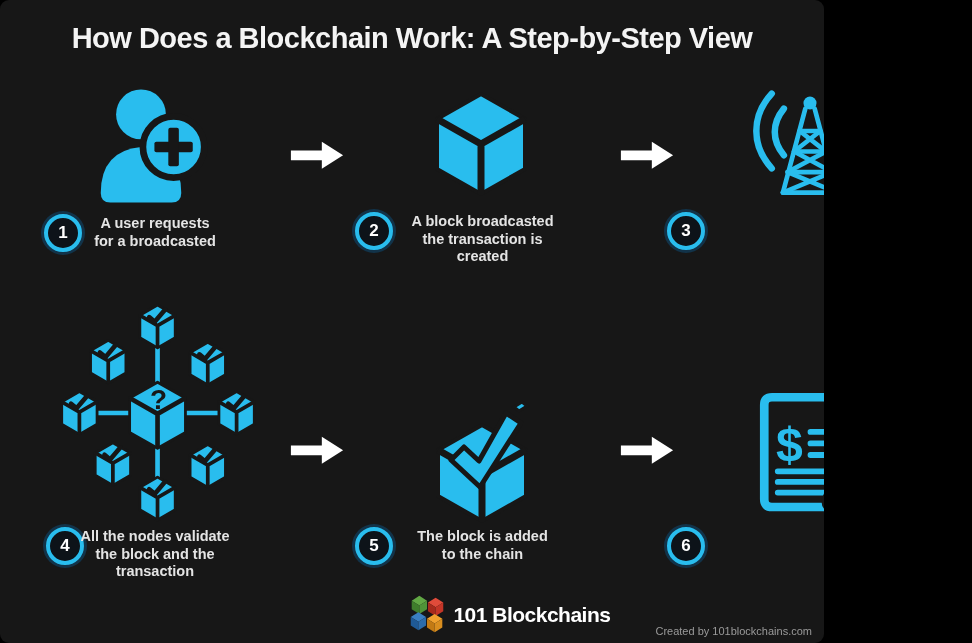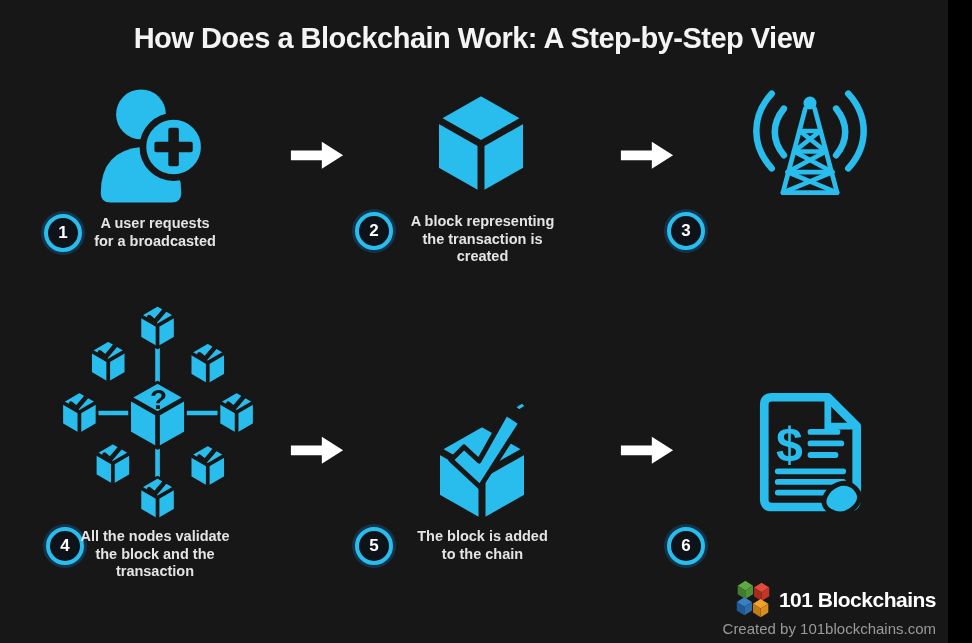--- a/index.html
+++ b/index.html
@@ -1,19 +1,20 @@
 <!DOCTYPE html>
 <html><head>
 <meta charset="utf-8">
 <style>
   html,body{margin:0;padding:0;background:#000;}
   #stage{
-    position:relative;width:948px;height:643px;overflow:hidden;
+    position:relative;width:824px;height:643px;overflow:hidden;
     background:#171717;
     font-family:"Liberation Sans",sans-serif;
+    border-radius:9px;
   }
   .title{
     position:absolute;left:0;top:22px;width:100%;
     text-align:center;color:#f4f4f4;font-size:29px;font-weight:bold;
     letter-spacing:-0.5px;
   }
   .icon-box{position:absolute;}
   .icon-box svg{display:block;width:100%;height:100%;}
   .arrow{position:absolute;width:58px;height:38px;}
   .badge{
@@ -21,25 +22,25 @@
     border:4px solid #29bdee;background:#0d1319;
     box-shadow:0 0 0 3px #123349;
     color:#ffffff;font-size:17px;font-weight:bold;line-height:30px;text-align:center;
   }
   .caption{
     position:absolute;color:#e4e4e4;font-size:14.5px;font-weight:bold;
     line-height:1.22;text-align:center;white-space:pre-line;
   }
   .footer{
     position:absolute;right:12px;bottom:6px;
-    display:flex;flex-direction:column;align-items:flex-end;
+    display:flex;flex-direction:row;align-items:flex-end;
   }
   .footer-row{display:flex;align-items:center;gap:4px;}
   .brand{color:#ffffff;font-size:21px;font-weight:bold;letter-spacing:-0.5px;}
-  .credit{color:#9a9a9a;font-size:15px;margin-top:-2px;}
+  .credit{color:#9a9a9a;font-size:11px;margin-top:-2px;margin-left:45px;}
 </style>
 </head>
 <body>
 
 <div id="stage">
 
   <div class="title">How Does a Blockchain Work: A Step-by-Step View</div>
 
   <div class="icon-box" style="left:95px;top:86px;width:115px;height:120px;">
     <svg viewBox="0 0 120 122">
@@ -85,21 +86,21 @@
         <path d="M103,22 C116,38 116,56 103,72"></path>
       </g>
     </svg>
   </div>
 
   <div class="badge" style="left:44px;top:214px;">1</div>
   <div class="caption" style="left:85px;top:215px;width:140px;">A user requests
 for a broadcasted</div>
 
   <div class="badge" style="left:355px;top:212px;">2</div>
-  <div class="caption" style="left:395px;top:213px;width:175px;">A block representing
+  <div class="caption" style="left:395px;top:213px;width:175px;">A block broadcasted
 the transaction is
 created</div>
 
   <div class="badge" style="left:667px;top:212px;">3</div>
 
   <div class="icon-box" style="left:58px;top:303px;width:200px;height:219px;">
     <svg viewBox="0 0 215 235">
       <defs>
         <g id="mc">
           <polygon points="21,0 40,11 40,35 21,46 2,35 2,11" fill="#29bdee" stroke="#171717" stroke-width="3" stroke-linejoin="round"></polygon>

